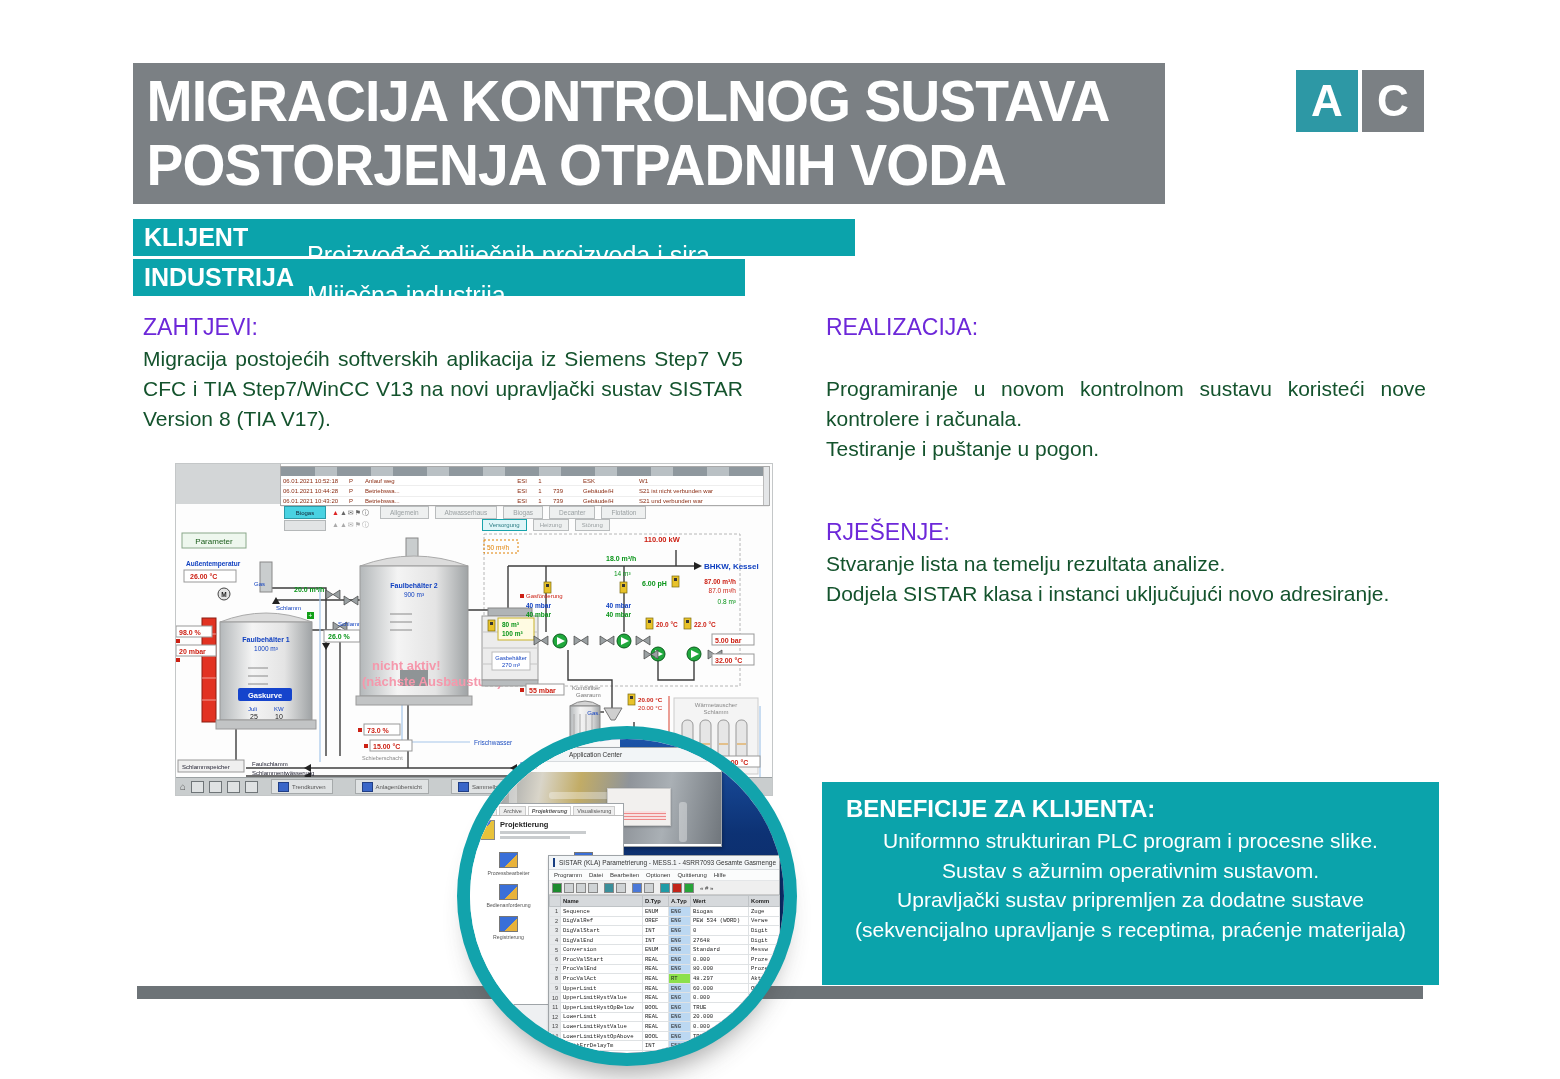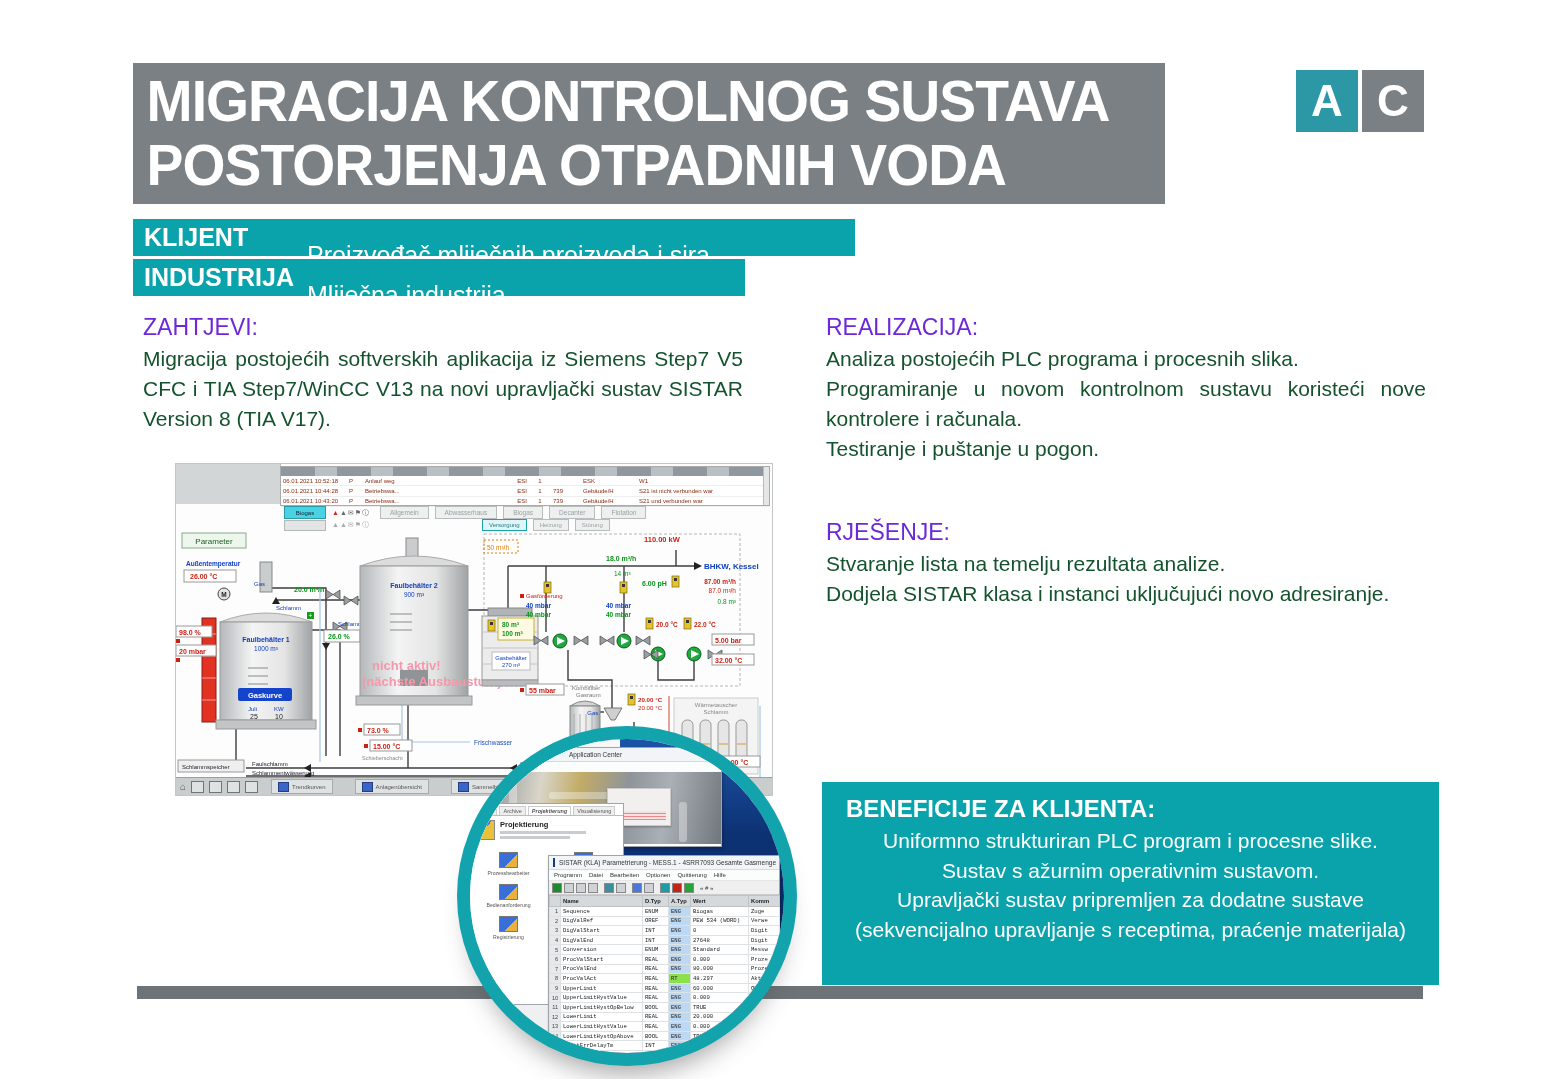--- a/index.html
+++ b/index.html
@@ -158,21 +158,20 @@
   </div>
   <div class="banner" id="banner-industrija">
     <span class="lab">INDUSTRIJA</span>
     <span class="val">Mliječna industrija</span>
   </div>
 
   <div class="sec-h" style="left:143px;top:314px;">ZAHTJEVI:</div>
   <div class="para j" style="left:143px;top:344px;width:600px;">Migracija postojećih softverskih aplikacija iz Siemens Step7 V5 CFC i TIA Step7/WinCC V13 na novi upravljački sustav SISTAR Version 8 (TIA V17).</div>
 
   <div class="sec-h" style="left:826px;top:314px;">REALIZACIJA:</div>
-  <div class="para" style="left:826px;top:344px;width:600px;">Analiza postojećih PLC programa i procesnih slika.</div>
   <div class="para j" style="left:826px;top:374px;width:600px;">Programiranje u novom kontrolnom sustavu koristeći nove kontrolere i računala.</div>
   <div class="para" style="left:826px;top:434px;width:600px;">Testiranje i puštanje u pogon.</div>
 
   <div class="sec-h" style="left:826px;top:519px;">RJEŠENJE:</div>
   <div class="para" style="left:826px;top:549px;width:600px;">Stvaranje lista na temelju rezultata analize.</div>
   <div class="para" style="left:826px;top:579px;width:600px;">Dodjela SISTAR klasa i instanci uključujući novo adresiranje.</div>
 
   <div class="benef">
     <h2>BENEFICIJE ZA KLIJENTA:</h2>
     <div>Uniformno strukturiran PLC program i procesne slike.</div>

